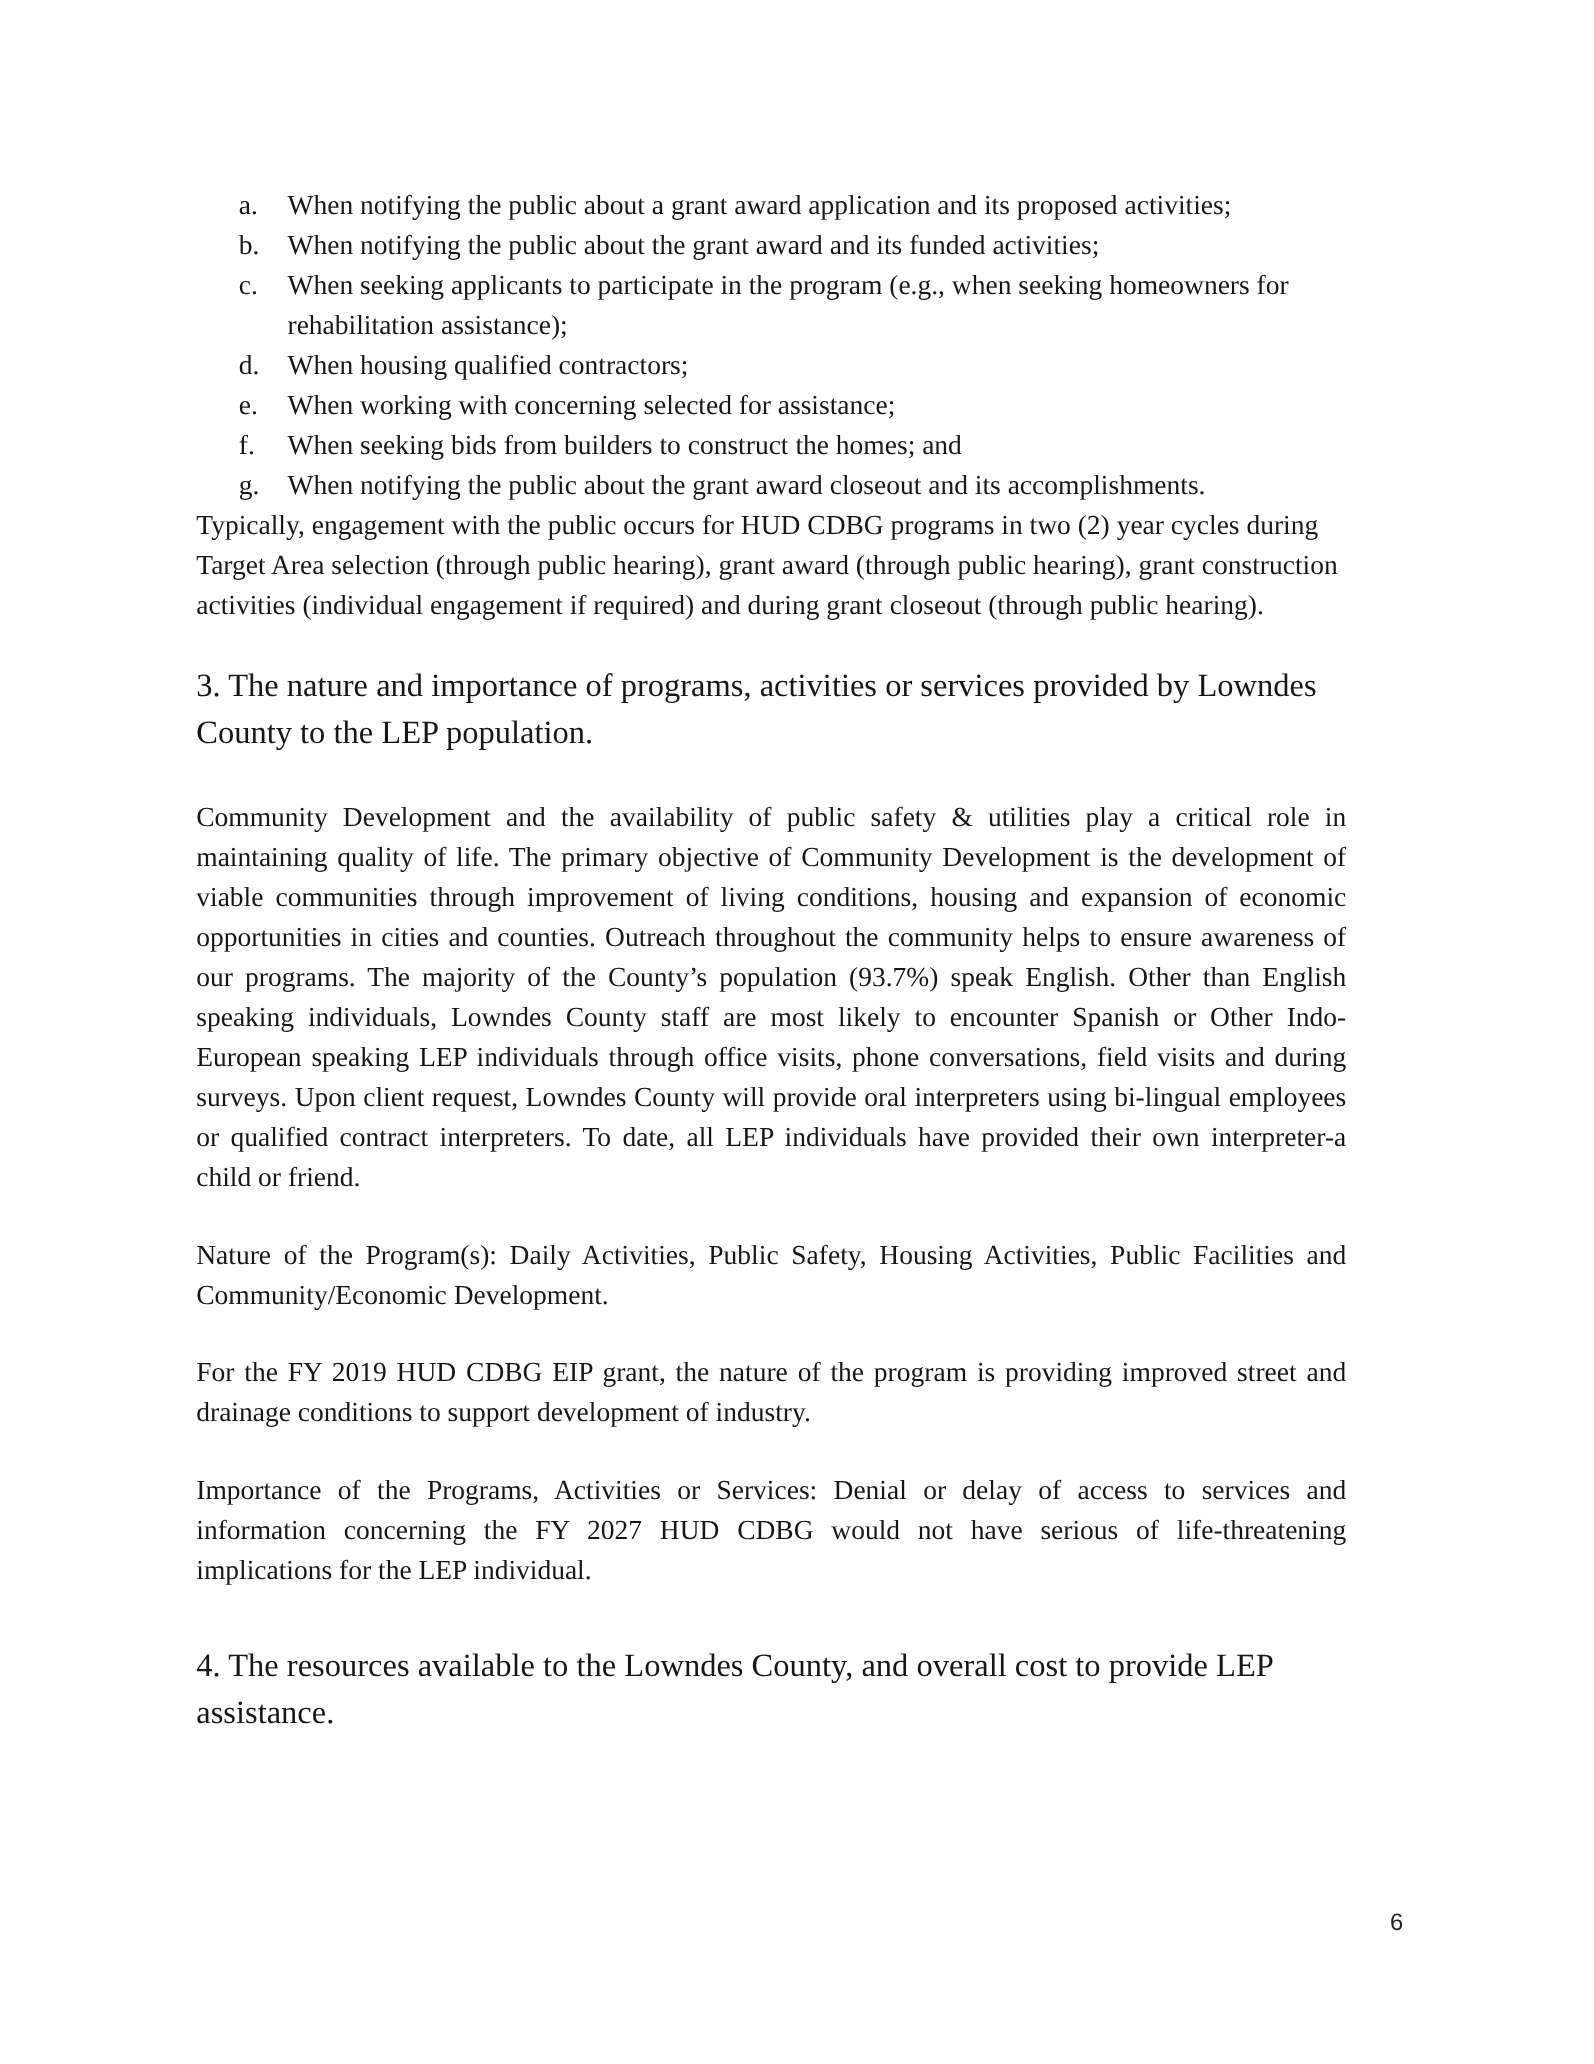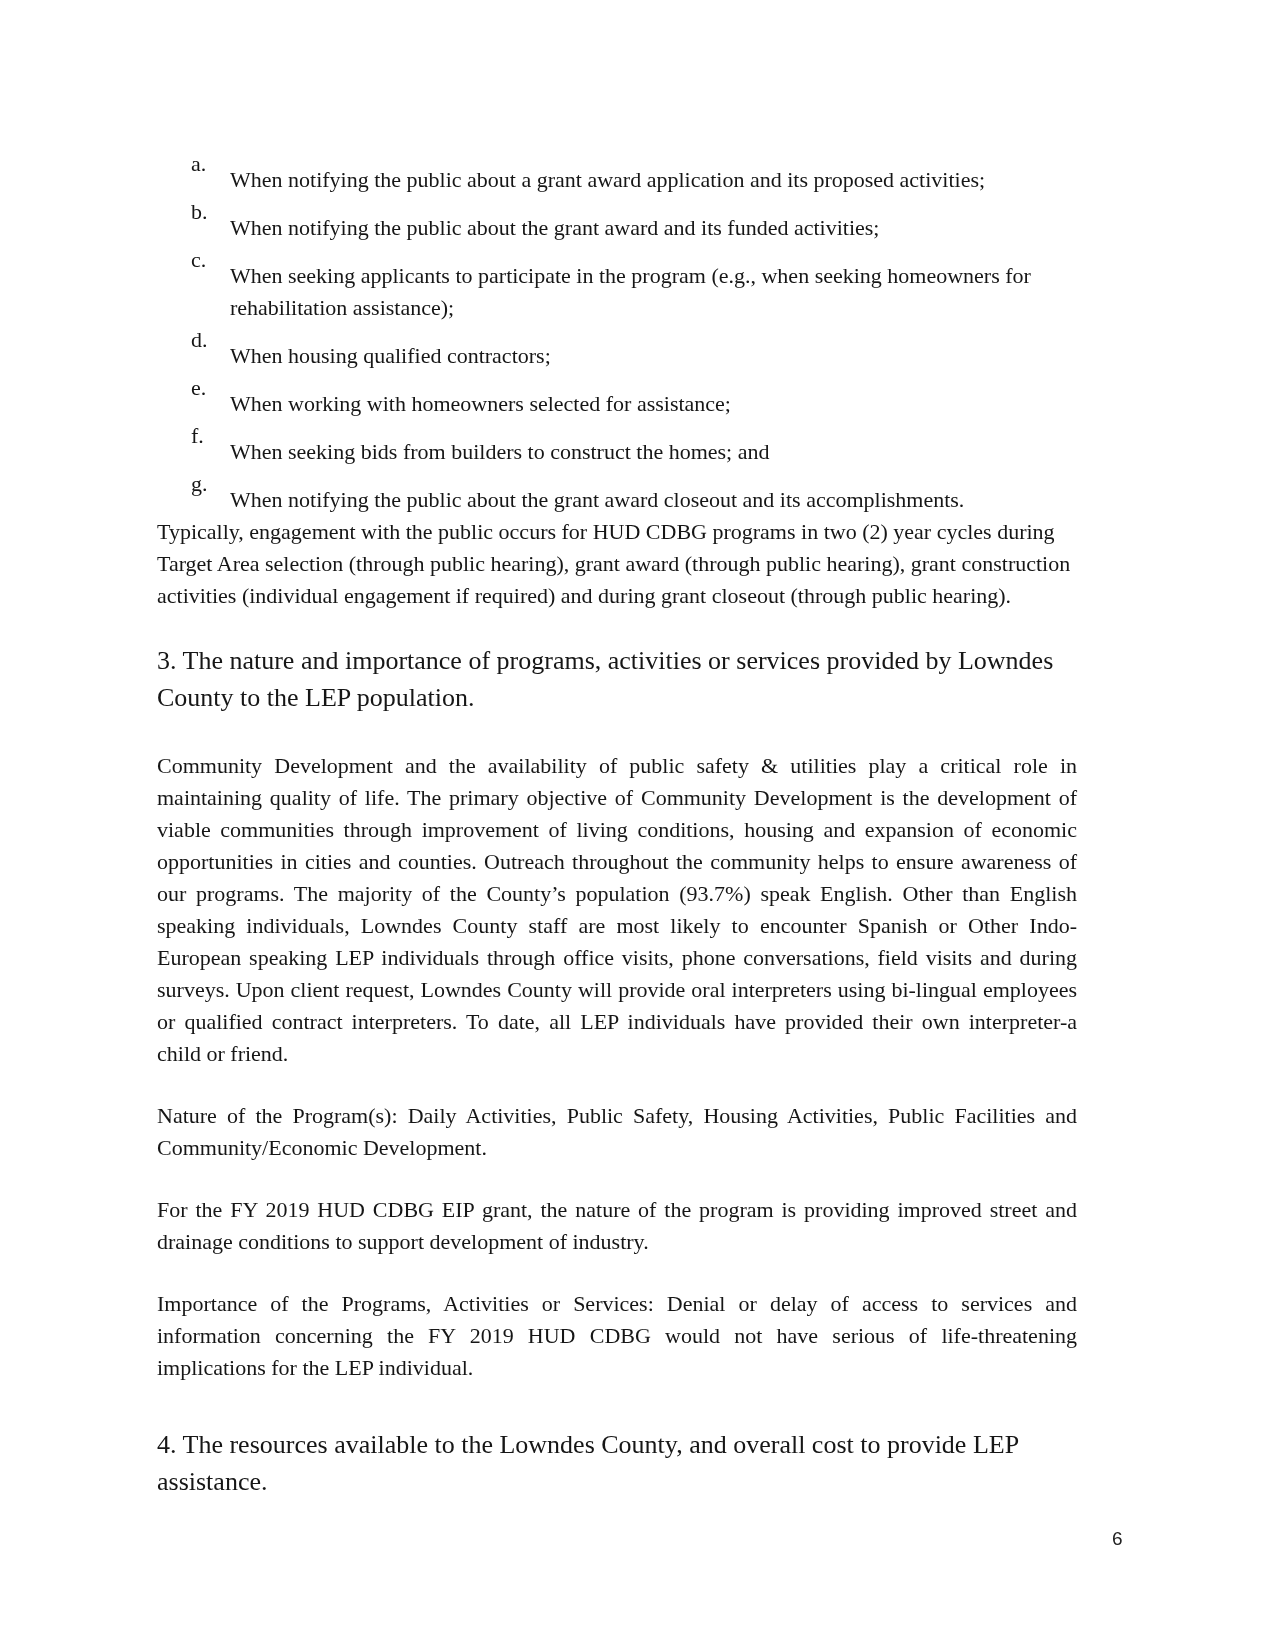--- a/index.html
+++ b/index.html
@@ -31,21 +31,20 @@
   .alpha-list .item {
     display: flex;
     align-items: flex-start;
   }
   .alpha-list .marker {
     flex: 0 0 39px;
     margin-left: 34px;
   }
   .alpha-list .item-text {
     flex: 1 1 auto;
-    margin-top: 16px;
   }
   p.body {
     font-size: 22px;
     line-height: 32px;
     margin: 0 0 30px 0;
   }
   p.justify {
     text-align: justify;
   }
   .para-typically {
@@ -89,21 +88,21 @@
     <li class="item">
       <span class="marker">c.</span>
       <span class="item-text">When seeking applicants to participate in the program (e.g., when seeking homeowners for rehabilitation assistance);</span>
     </li>
     <li class="item">
       <span class="marker">d.</span>
       <span class="item-text">When housing qualified contractors;</span>
     </li>
     <li class="item">
       <span class="marker">e.</span>
-      <span class="item-text">When working with homeowners selected for assistance;</span>
+      <span class="item-text">When working with concerning selected for assistance;</span>
     </li>
     <li class="item">
       <span class="marker">f.</span>
       <span class="item-text">When seeking bids from builders to construct the homes; and</span>
     </li>
     <li class="item">
       <span class="marker">g.</span>
       <span class="item-text">When notifying the public about the grant award closeout and its accomplishments.</span>
     </li>
   </ul>
@@ -111,20 +110,20 @@
   <p class="body para-typically">Typically, engagement with the public occurs for HUD CDBG programs in two (2) year cycles during Target Area selection (through public hearing), grant award (through public hearing), grant construction activities (individual engagement if required) and during grant closeout (through public hearing).</p>
 
   <h2 class="doc-heading">3. The nature and importance of programs, activities or services provided by Lowndes County to the LEP population.</h2>
 
   <p class="body justify">Community Development and the availability of public safety &amp; utilities play a critical role in maintaining quality of life. The primary objective of Community Development is the development of viable communities through improvement of living conditions, housing and expansion of economic opportunities in cities and counties. Outreach throughout the community helps to ensure awareness of our programs. The majority of the County’s population (93.7%) speak English.  Other than English speaking individuals, Lowndes County staff are most likely to encounter Spanish or Other Indo-European speaking LEP individuals through office visits, phone conversations, field visits and during surveys. Upon client request, Lowndes County will provide oral interpreters using bi-lingual employees or qualified contract interpreters. To date, all LEP individuals have provided their own interpreter-a child or friend.</p>
 
   <p class="body justify">Nature of the Program(s):  Daily Activities, Public Safety, Housing Activities, Public Facilities and Community/Economic Development.</p>
 
   <p class="body justify">For the FY 2019 HUD CDBG EIP grant, the nature of the program is providing improved street and drainage conditions to support development of industry.</p>
 
-  <p class="body justify">Importance of the Programs, Activities or Services:  Denial or delay of access to services and information concerning the FY 2019 HUD CDBG would not have serious of life-threatening implications for the LEP individual.</p>
+  <p class="body justify">Importance of the Programs, Activities or Services:  Denial or delay of access to services and information concerning the FY 2027 HUD CDBG would not have serious of life-threatening implications for the LEP individual.</p>
 
 
   <h2 class="doc-heading heading-4">4. The resources available to the Lowndes County, and overall cost to provide LEP assistance.</h2>
 
 </div>
 
 <div class="page-number">6</div>
 
 </body></html>

